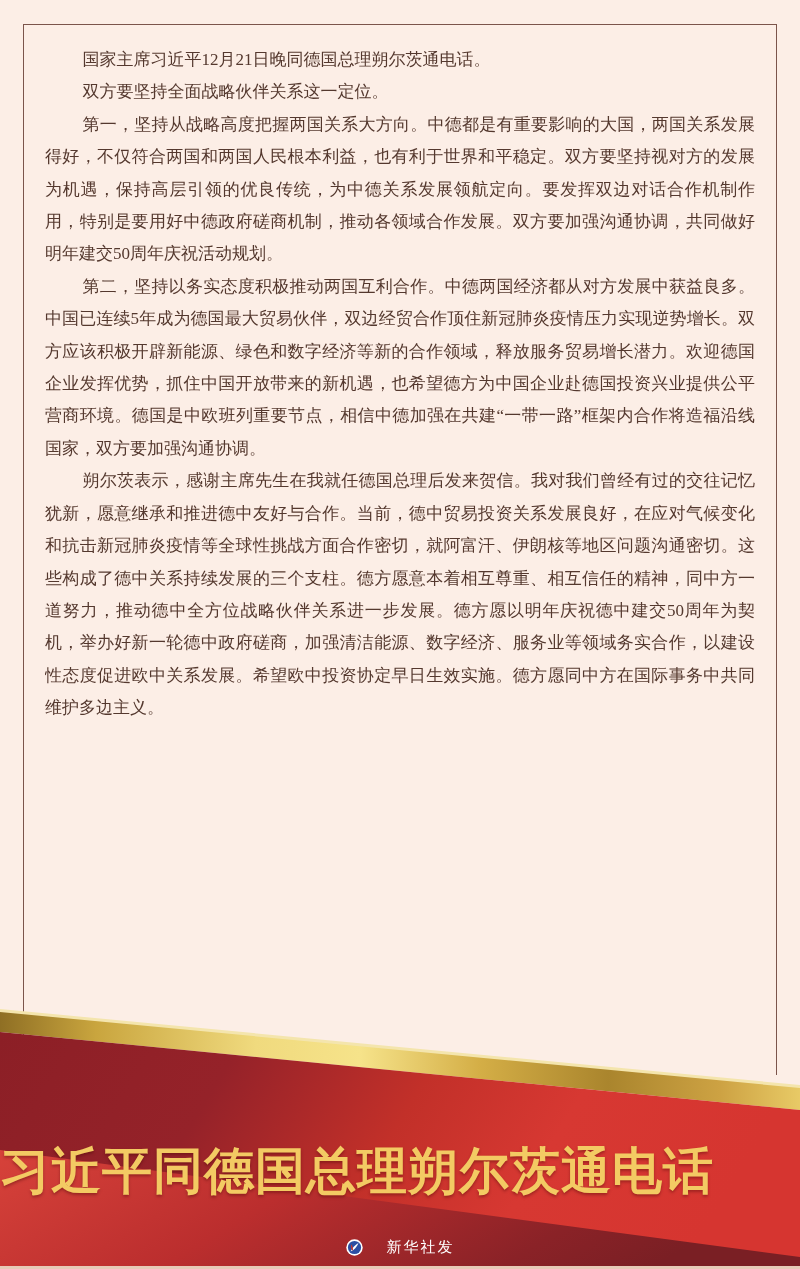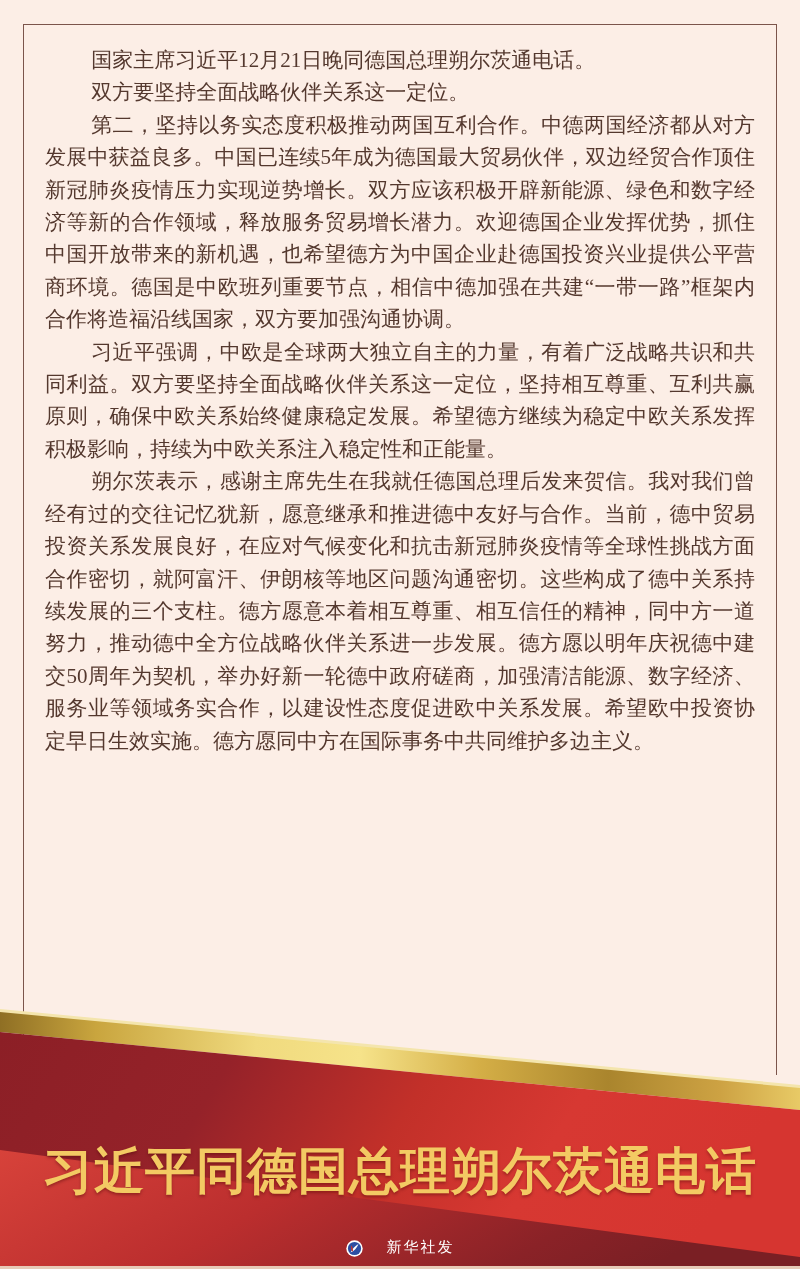--- a/index.html
+++ b/index.html
@@ -18,64 +18,63 @@
     border-right:1px solid #7b544b;
     border-top:1px solid #7b544b;
     z-index:1;
   }
   .article {
     position:absolute; left:45px; top:44px;
     width:710px; height:960px;
     overflow:hidden;
     z-index:2;
     color:#54382e;
-    font-size:21px;
+    font-size:17px;
     line-height:32.4px;
     text-align:justify;
   }
   .article p { margin:0; text-indent:2.2em; }
   
   .banner-art {
     position:absolute; left:0; top:1009px;
     width:800px; height:260px;
     z-index:3; display:block;
   }
   .banner-title {
     position:absolute; left:0; top:1138px;
     width:800px;
     z-index:4;
-    text-align:center;
     font-size:50px; font-weight:700;
     letter-spacing:1px;
     color:#f3ca63;
     text-shadow:0 2px 3px rgba(60,0,0,0.35);
     white-space:nowrap;
   }
   .credit {
     position:absolute; left:0; top:1237px;
     width:800px; height:20px;
     z-index:4;
-    display:flex; align-items:flex-end; justify-content:center; gap:24px;
+    display:flex; align-items:center; justify-content:center; gap:24px;
     font-family:Liberation Sans, sans-serif;
   }
   .credit-text { color:#ffffff; font-size:15px; letter-spacing:2px; }
   .credit-logo { width:17px; height:17px; display:block; }
 </style>
 </head>
 <body>
 
 <div class="page">
 
   <div class="frame"></div>
 
   <div class="article">
     <p>国家主席习近平12月21日晚同德国总理朔尔茨通电话。</p>
     <p>双方要坚持全面战略伙伴关系这一定位。</p>
+    <p>第一，坚持从战略高度把握两国关系大方向。中德都是有重要影响的大国，两国关系发展得好，不仅符合两国和两国人民根本利益，也有利于世界和平稳定。双方要坚持视对方的发展为机遇，保持高层引领的优良传统，为中德关系发展领航定向。要发挥双边对话合作机制作用，特别是要用好中德政府磋商机制，推动各领域合作发展。双方要加强沟通协调，共同做好明年建交50周年庆祝活动规划。</p>
     <p>第二，坚持以务实态度积极推动两国互利合作。中德两国经济都从对方发展中获益良多。中国已连续5年成为德国最大贸易伙伴，双边经贸合作顶住新冠肺炎疫情压力实现逆势增长。双方应该积极开辟新能源、绿色和数字经济等新的合作领域，释放服务贸易增长潜力。欢迎德国企业发挥优势，抓住中国开放带来的新机遇，也希望德方为中国企业赴德国投资兴业提供公平营商环境。德国是中欧班列重要节点，相信中德加强在共建“一带一路”框架内合作将造福沿线国家，双方要加强沟通协调。</p>
-    <p>习近平强调，中欧是全球两大独立自主的力量，有着广泛战略共识和共同利益。双方要坚持全面战略伙伴关系这一定位，坚持相互尊重、互利共赢原则，确保中欧关系始终健康稳定发展。希望德方继续为稳定中欧关系发挥积极影响，持续为中欧关系注入稳定性和正能量。</p>
     <p>朔尔茨表示，感谢主席先生在我就任德国总理后发来贺信。我对我们曾经有过的交往记忆犹新，愿意继承和推进德中友好与合作。当前，德中贸易投资关系发展良好，在应对气候变化和抗击新冠肺炎疫情等全球性挑战方面合作密切，就阿富汗、伊朗核等地区问题沟通密切。这些构成了德中关系持续发展的三个支柱。德方愿意本着相互尊重、相互信任的精神，同中方一道努力，推动德中全方位战略伙伴关系进一步发展。德方愿以明年庆祝德中建交50周年为契机，举办好新一轮德中政府磋商，加强清洁能源、数字经济、服务业等领域务实合作，以建设性态度促进欧中关系发展。希望欧中投资协定早日生效实施。德方愿同中方在国际事务中共同维护多边主义。</p>
 
   </div>
 
   <svg class="banner-art" width="800" height="260" viewBox="0 0 800 260" xmlns="http://www.w3.org/2000/svg">
     <defs>
       <linearGradient id="goldGrad" x1="0" y1="0" x2="1" y2="0">
         <stop offset="0" stop-color="#8f6f24"></stop>
         <stop offset="0.12" stop-color="#c9a53e"></stop>
         <stop offset="0.32" stop-color="#f0da7e"></stop>

